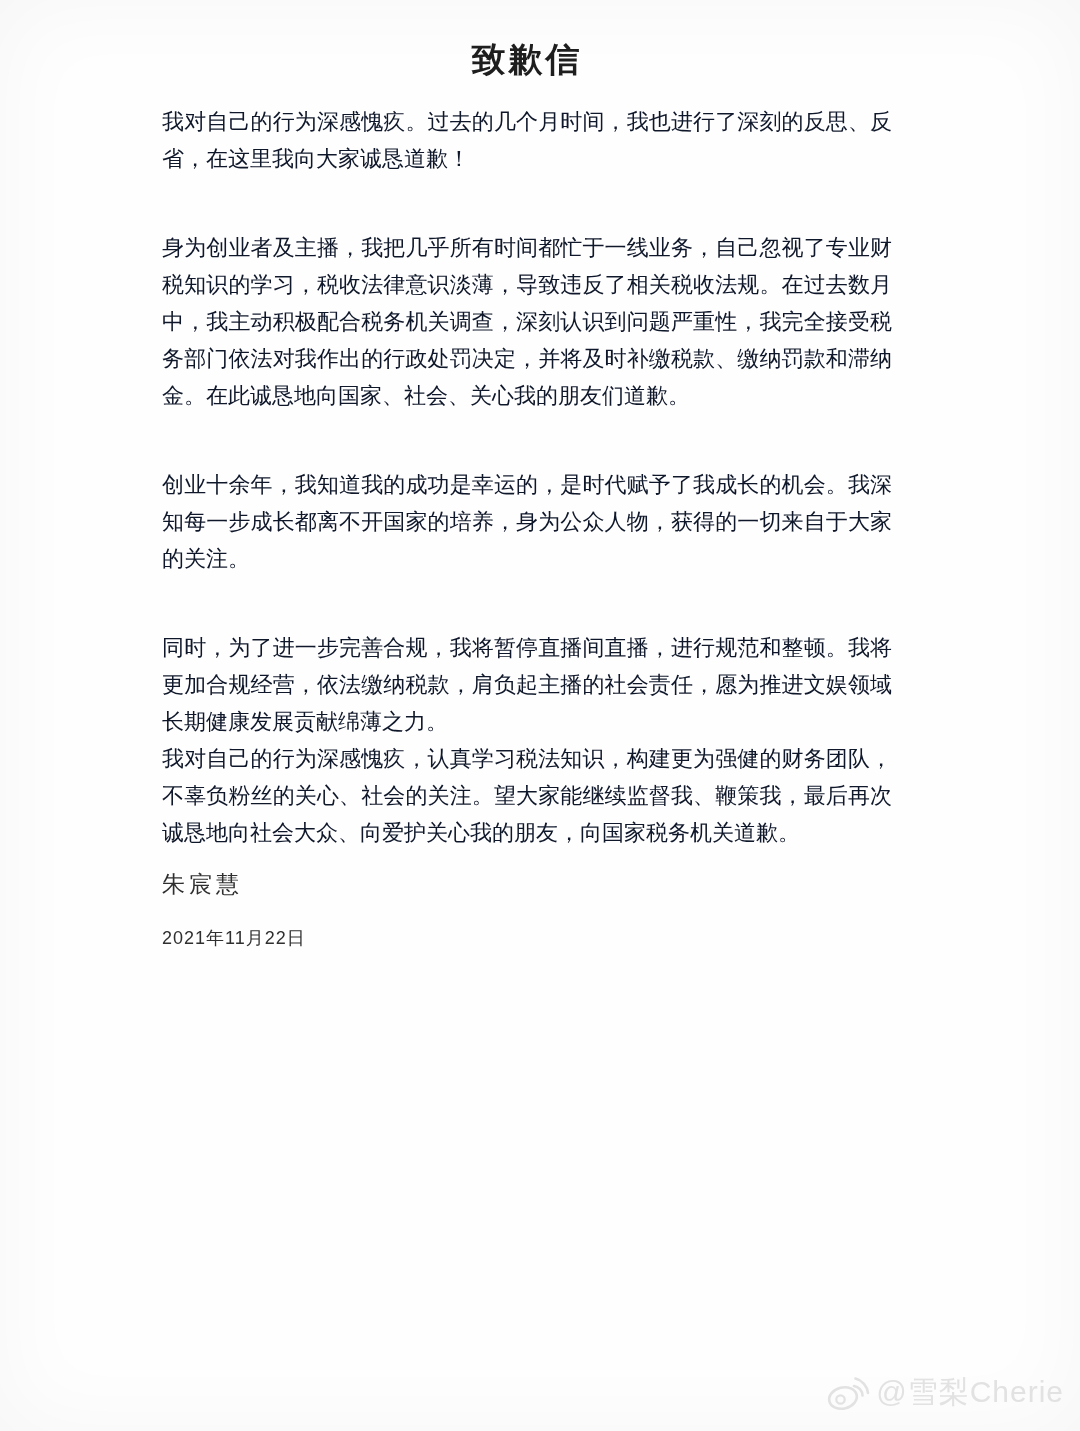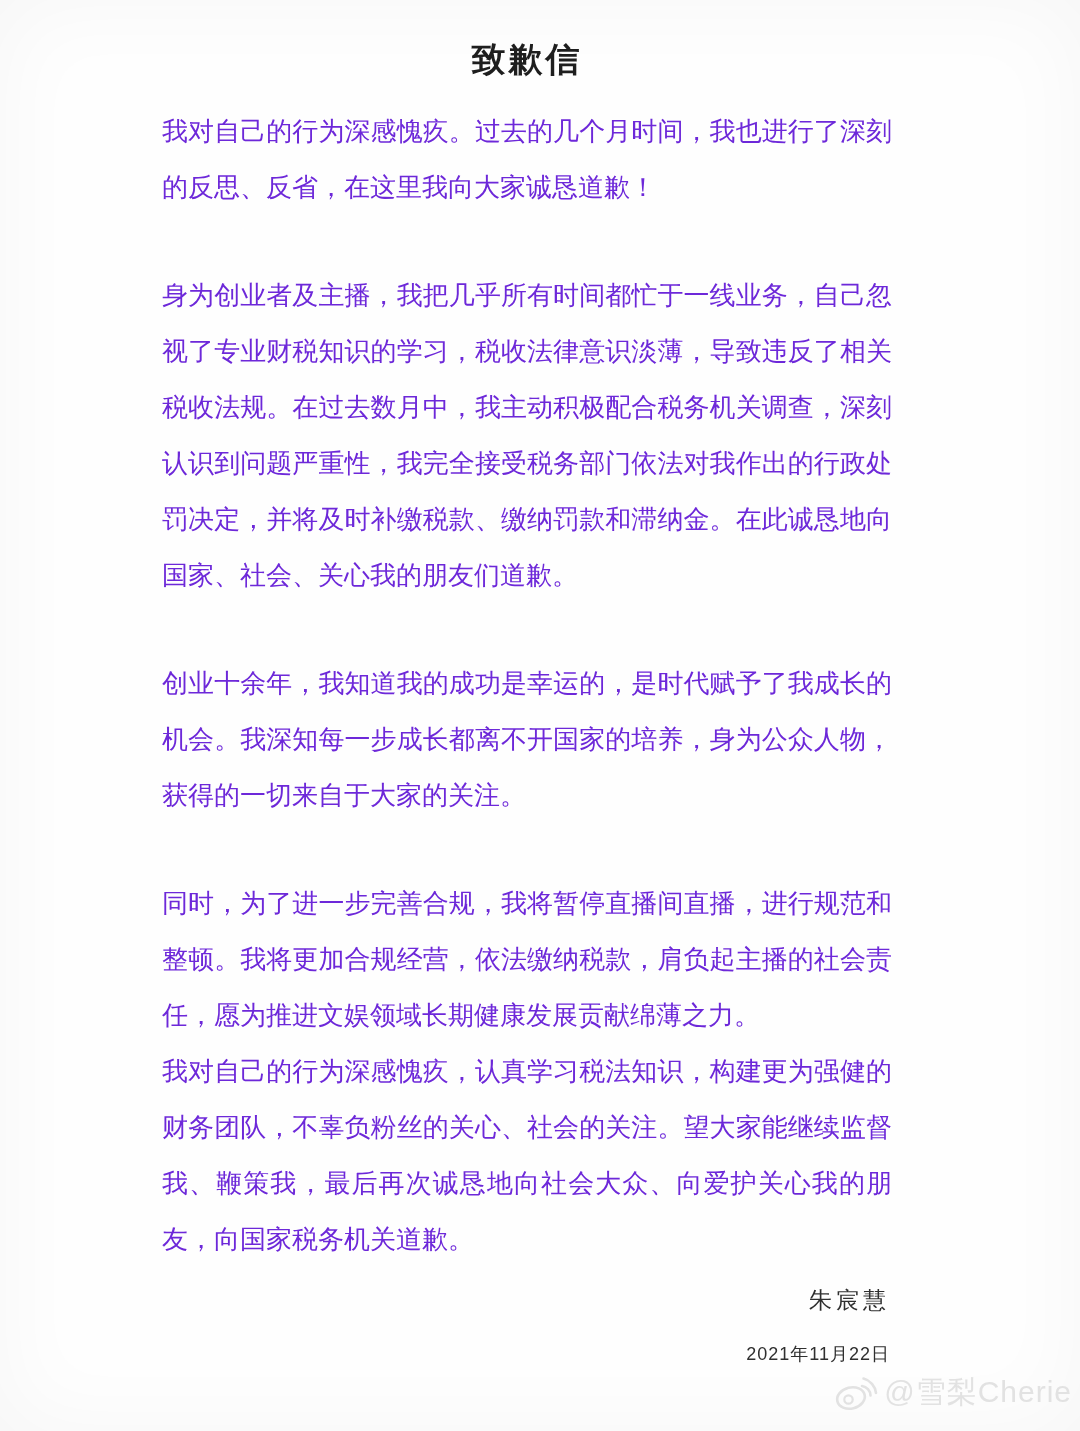--- a/index.html
+++ b/index.html
@@ -25,53 +25,52 @@
   .letter-title {
     font-size: 34px;
     font-weight: 700;
     color: #1e1e1e;
     text-align: center;
     line-height: 42px;
     letter-spacing: 3px;
     margin: 0 0 23px 0;
   }
   .para {
-    font-size: 26px;
-    line-height: 56px;
+    font-size: 22px;
+    line-height: 37px;
     text-align: justify;
     letter-spacing: 0;
     margin: 52px 0 0 0;
-    color: #6d28d9;
+    color: #0f172a;
   }
   .para.first {
     margin-top: 0;
   }
   .para.follow {
     margin-top: 0;
   }
   .sign-block {
-    text-align: right;
     margin-top: 6px;
     padding-right: 2px;
   }
   .signature {
     font-size: 23px;
     line-height: 54px;
     letter-spacing: 4px;
     color: #2f2f2f;
   }
   .letter-date {
     font-size: 18px;
     line-height: 54px;
     letter-spacing: 1px;
     color: #2f2f2f;
   }
   .watermark {
     position: absolute;
-    right: 8px;
+    right: 16px;
     bottom: 18px;
     display: flex;
     align-items: center;
     gap: 6px;
     color: #e2e2e2;
     font-size: 30px;
     letter-spacing: 1px;
     user-select: none;
   }
   .watermark svg {

